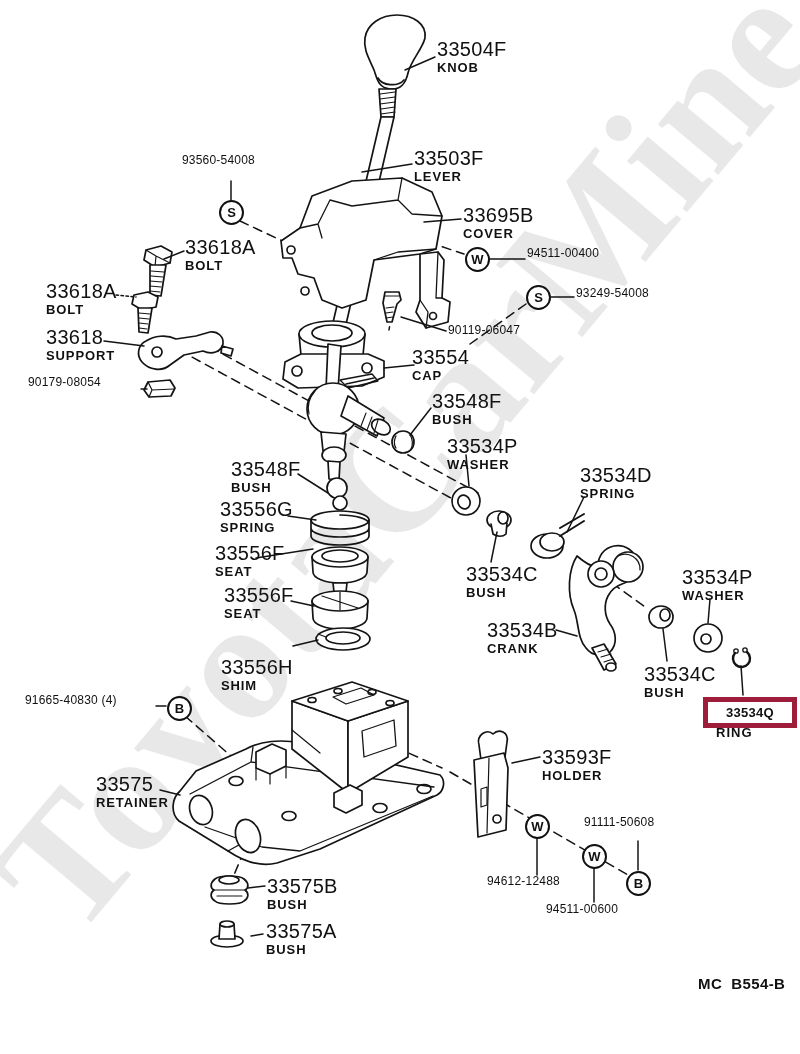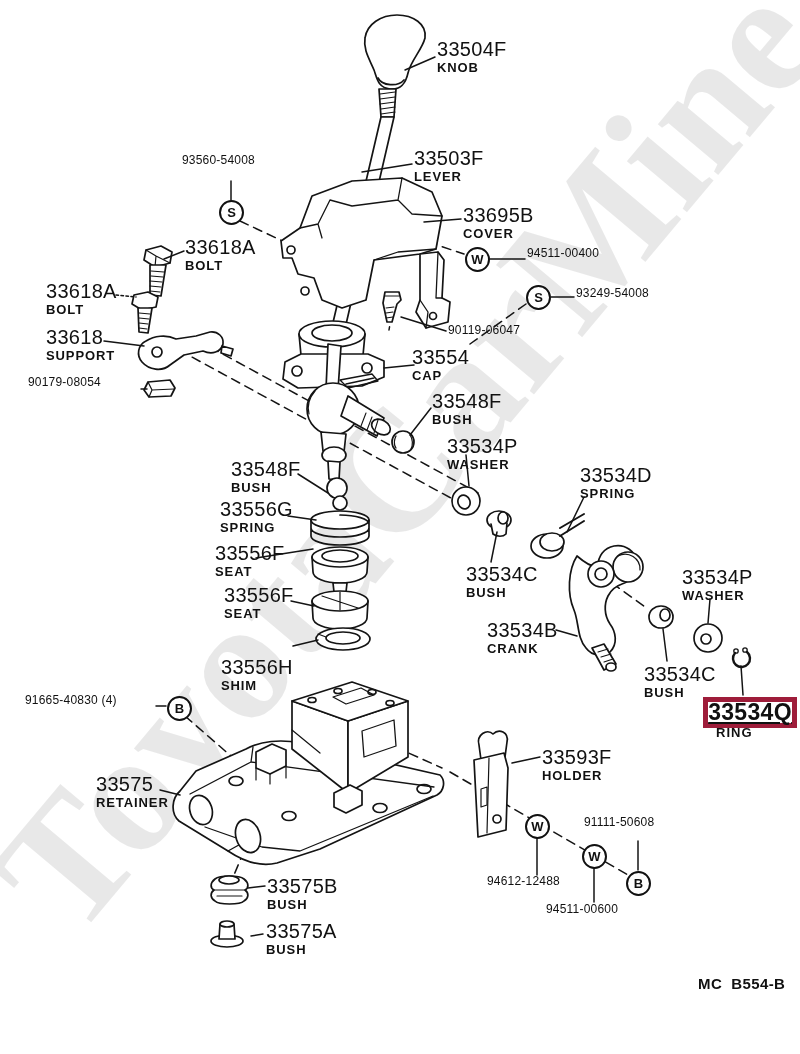--- a/index.html
+++ b/index.html
@@ -12,21 +12,21 @@
   svg.art{position:absolute;left:0;top:0;}
   .plbl{position:absolute;line-height:1.04;white-space:nowrap;}
   .plbl .num{font-weight:normal;font-size:20px;letter-spacing:0.3px;}
   .plbl .nm{font-weight:bold;font-size:13px;letter-spacing:0.9px;margin-top:1px;}
   .plbl.code .num{font-size:12px;letter-spacing:0.2px;}
   .sym{position:absolute;width:21px;height:21px;border:2px solid #111;border-radius:50%;
        background:#fff;display:flex;align-items:center;justify-content:center;
        font-weight:bold;font-size:13px;}
   #ring-box{position:absolute;left:703px;top:697px;width:84px;height:21px;border:5px solid #9e1d3a;
             display:flex;align-items:center;justify-content:center;z-index:3;background:transparent;}
-  #ring-box .num{font-weight:bold;font-size:23px;letter-spacing:0.3px;text-decoration:underline;}
+  #ring-box .num{font-weight:bold;font-size:13px;letter-spacing:0.3px;}
   #ring-name{position:absolute;left:716px;top:725px;font-weight:bold;font-size:13px;
              letter-spacing:1px;z-index:2;}
   #footer-code{position:absolute;left:698px;top:957px;font-weight:bold;font-size:15px;
                letter-spacing:0.4px;white-space:pre;margin-top:18px;}
 </style>
 </head>
 <body>
 
 <div id="canvas">
 

